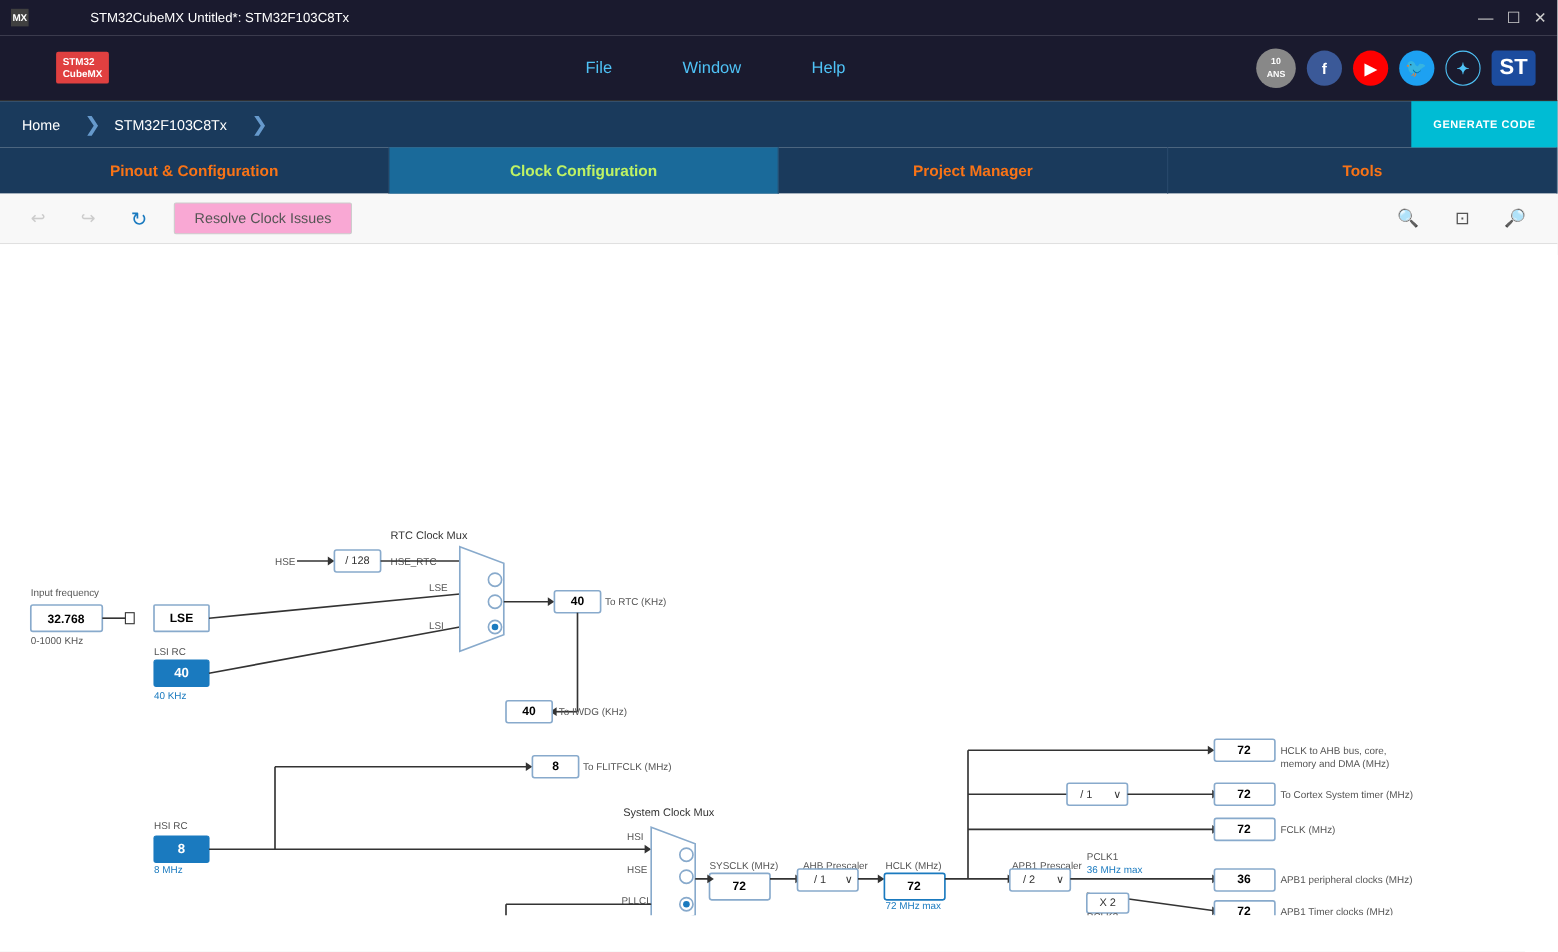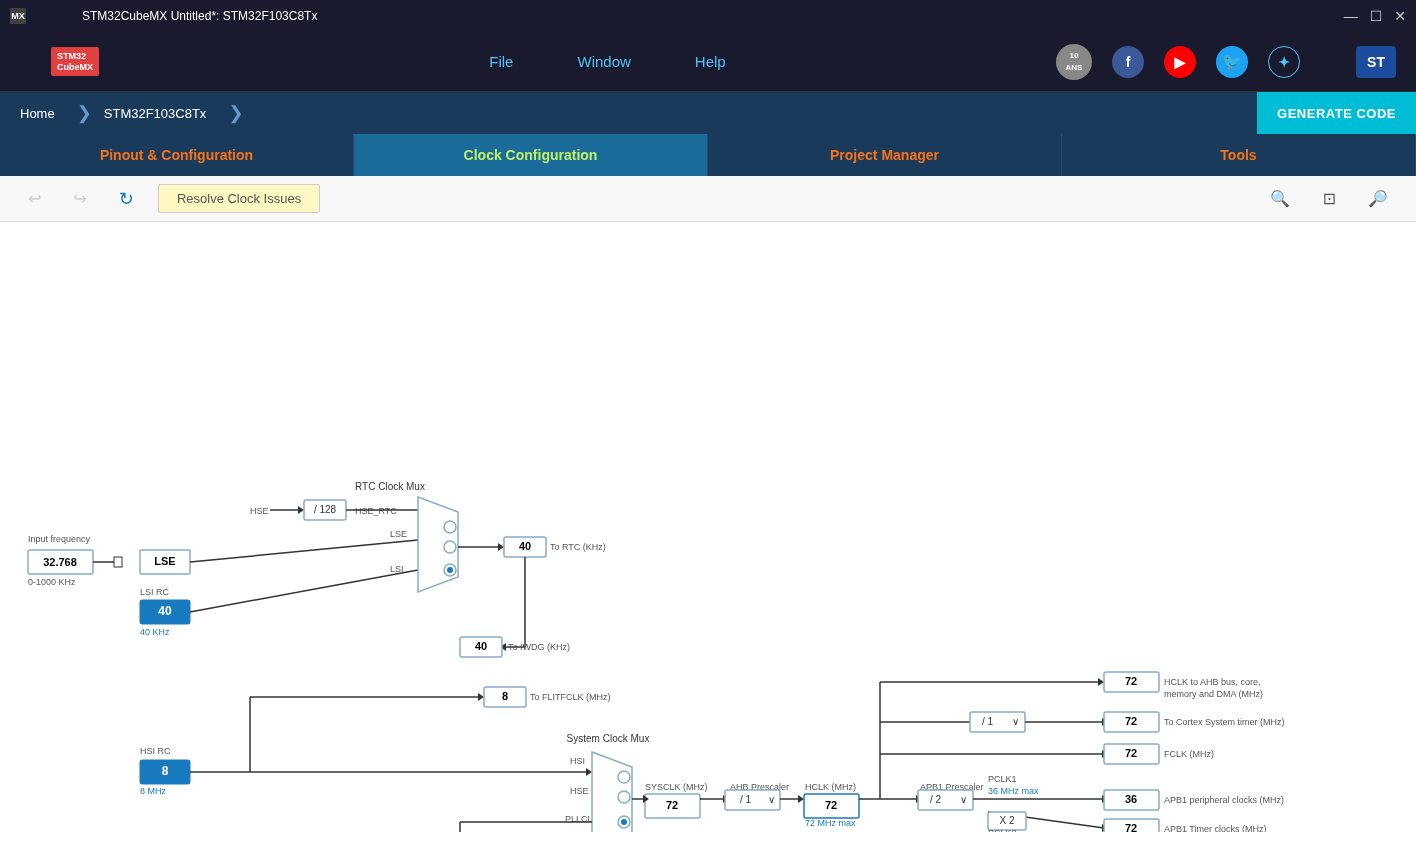--- a/index.html
+++ b/index.html
@@ -43,21 +43,21 @@
       background: #e04040;
       color: white;
       font-size: 9px;
       font-weight: bold;
       padding: 4px 6px;
       line-height: 1.2;
       border-radius: 2px;
     }
     .menu-items { display: flex; gap: 64px; flex: 1; justify-content: center; }
     .menu-item { color: #4fc3f7; font-size: 15px; cursor: pointer; }
-    .social-icons { display: flex; gap: 20px; align-items: center; }
+    .social-icons { display: flex; gap: 10px; align-items: center; }
     .social-icon { width: 32px; height: 32px; border-radius: 50%; display: flex; align-items: center; justify-content: center; font-size: 14px; font-weight: bold; cursor: pointer; }
     .icon-10 { background: #888; color: white; font-size: 9px; border-radius: 50%; width: 36px; height: 36px; }
     .icon-fb { background: #3b5998; color: white; }
     .icon-yt { background: #ff0000; color: white; }
     .icon-tw { background: #1da1f2; color: white; }
     .icon-net { background: transparent; border: 1px solid #4fc3f7; color: #4fc3f7; }
     .icon-st { background: #1c4c9e; color: white; font-weight: bold; font-size: 18px; width: 40px; height: 32px; border-radius: 4px; }
 
     
     .breadcrumb {
@@ -79,21 +79,21 @@
       color: #6699cc;
       font-size: 18px;
       margin: 0 2px;
     }
     .generate-btn {
       margin-left: auto;
       margin-right: 0;
       background: #00bcd4;
       color: white;
       font-weight: bold;
-      font-size: 13px;
+      font-size: 10px;
       padding: 8px 20px;
       border: none;
       cursor: pointer;
       height: 42px;
       letter-spacing: 0.5px;
     }
 
     
     .tab-bar {
       display: flex;
@@ -129,21 +129,21 @@
     .toolbar-btn {
       background: none;
       border: none;
       cursor: pointer;
       font-size: 18px;
       color: #555;
       padding: 4px 8px;
     }
     .toolbar-btn.disabled { color: #ccc; cursor: default; }
     .resolve-btn {
-      background: #fef9c3;
+      background: #f9a8d4;
       border: 1px solid #ccc;
       color: #555;
       font-size: 13px;
       padding: 6px 18px;
       cursor: pointer;
       border-radius: 2px;
     }
 
     
     .main-content {
@@ -203,21 +203,21 @@
     <span class="menu-item">File</span>
     <span class="menu-item">Window</span>
     <span class="menu-item">Help</span>
   </div>
   <div class="social-icons">
     <div class="social-icon icon-10" style="font-size:8px;color:white;text-align:center;line-height:12px;padding:2px;">10<br>ANS</div>
     <div class="social-icon icon-fb" style="font-weight:bold;">f</div>
     <div class="social-icon icon-yt">▶</div>
     <div class="social-icon icon-tw" style="font-size:16px;">🐦</div>
     <div class="social-icon icon-net">✦</div>
-    <div class="social-icon icon-st" style="font-size:14px;display:flex;align-items:center;justify-content:center;margin-left:36px;">ST</div>
+    <div class="social-icon icon-st" style="font-size:20px;display:flex;align-items:center;justify-content:center;">ST</div>
   </div>
 </div>
 
 <div class="breadcrumb">
   <span class="bc-item">Home</span>
   <span class="bc-sep">❯</span>
   <span class="bc-item">STM32F103C8Tx</span>
   <span class="bc-sep">❯</span>
   <button class="generate-btn">GENERATE CODE</button>
 </div>

